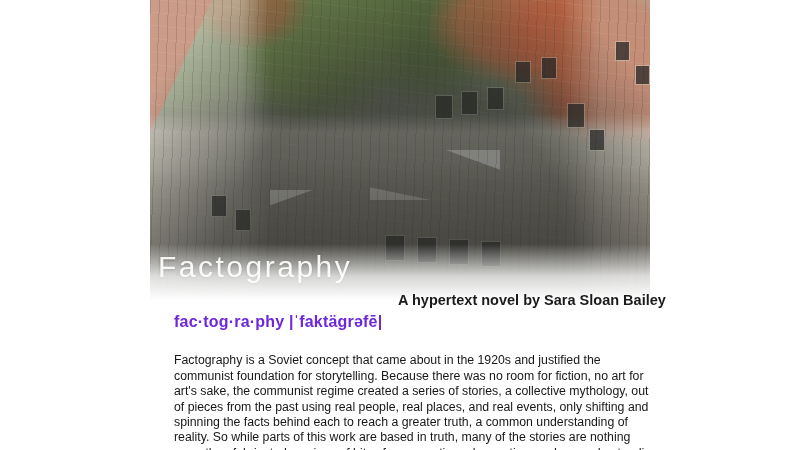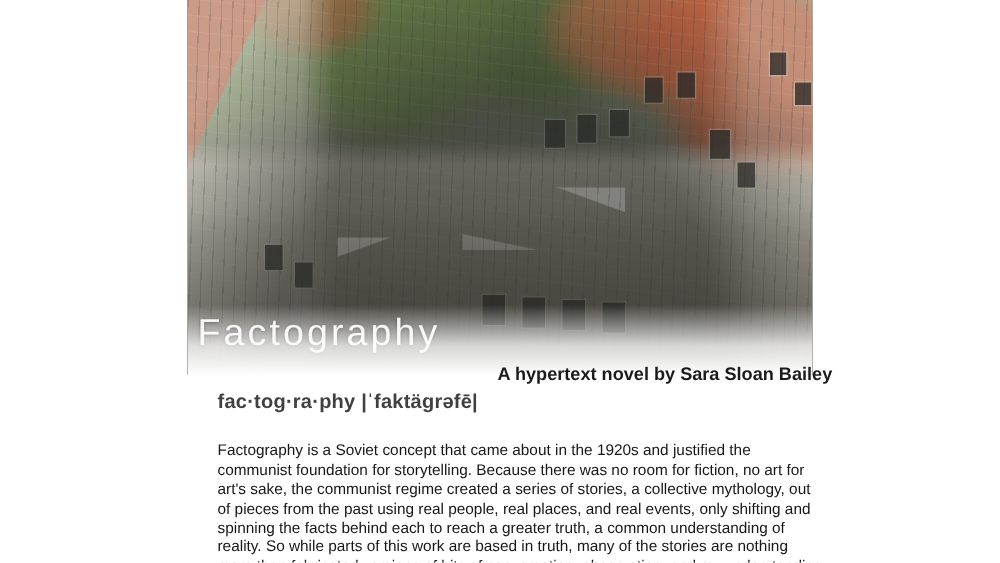--- a/index.html
+++ b/index.html
@@ -118,21 +118,21 @@
     color: #1b1b1b;
     white-space: nowrap;
   }
 
   .headword {
     position: absolute;
     left: 174px;
     top: 313px;
     font-size: 16px;
     font-weight: bold;
-    color: #404040;
+    color: #6d28d9;
     letter-spacing: 0.2px;
     white-space: nowrap;
     text-align: center;
   }
 
   .body-copy {
     position: absolute;
     left: 174px;
     top: 341px;
     width: 486px;

